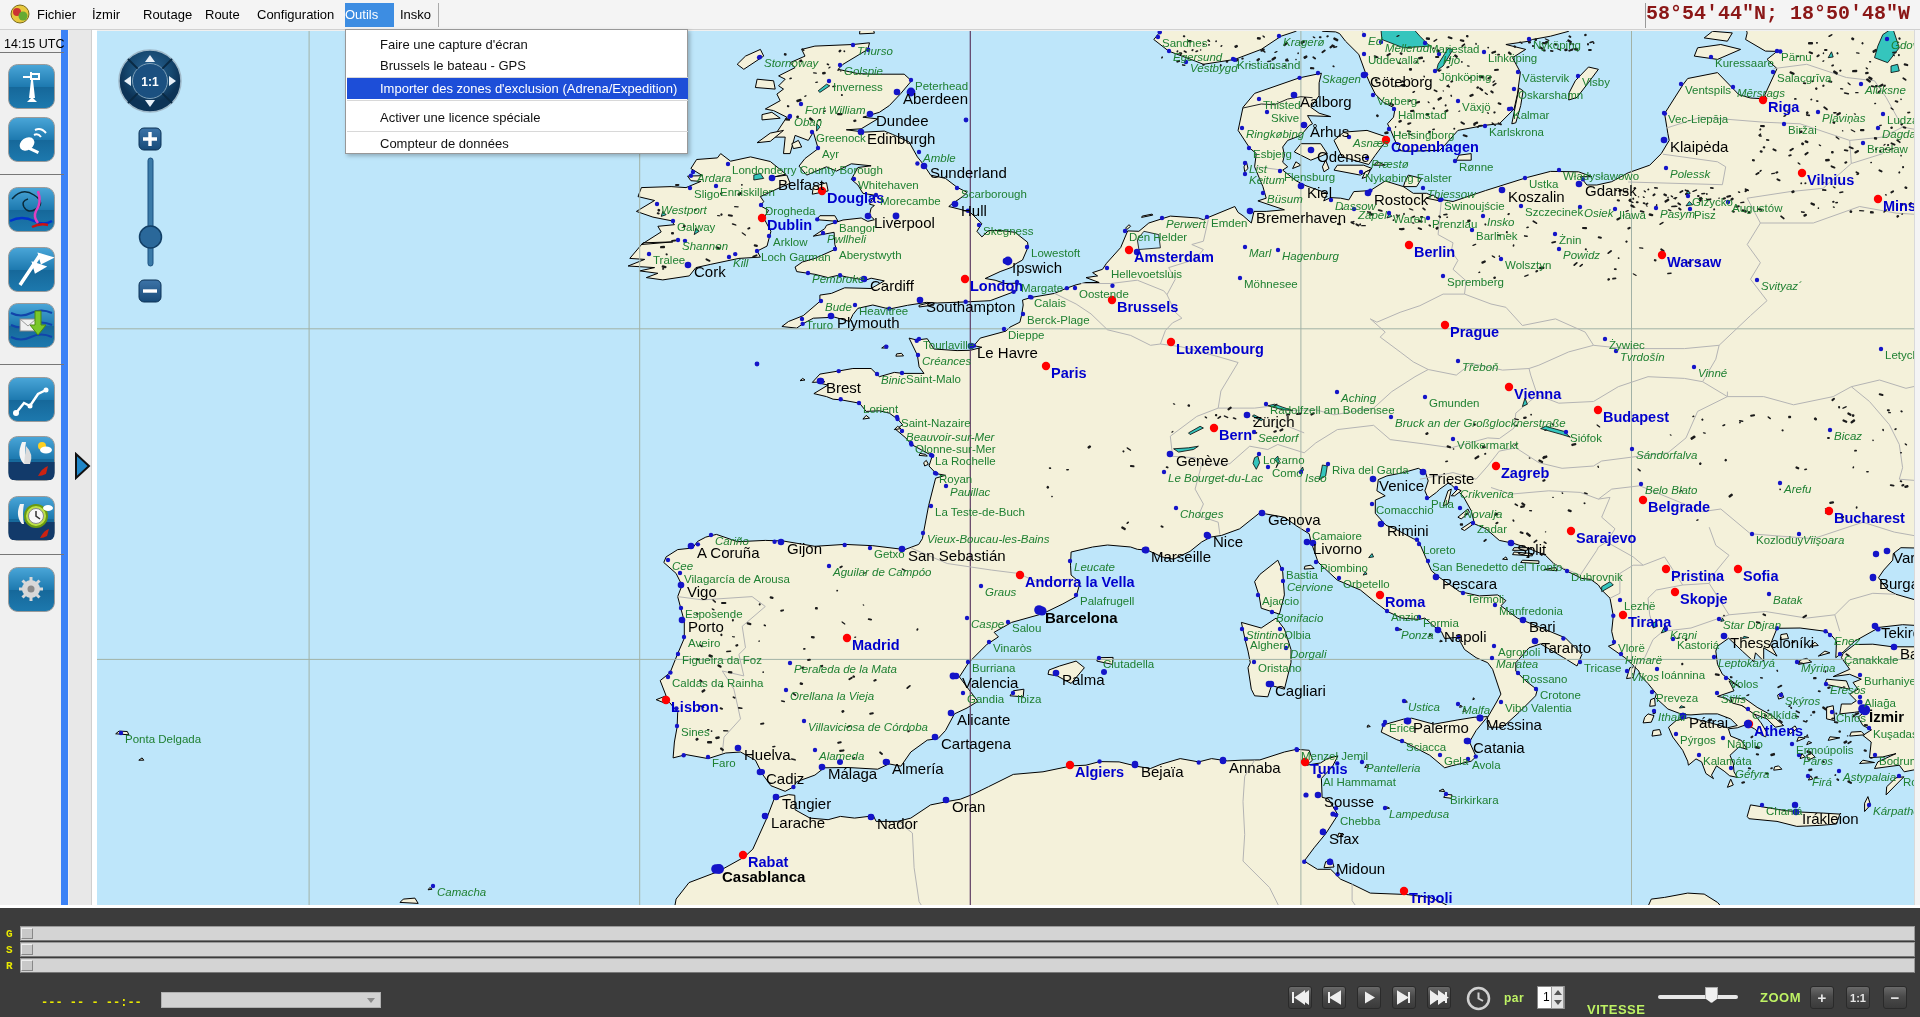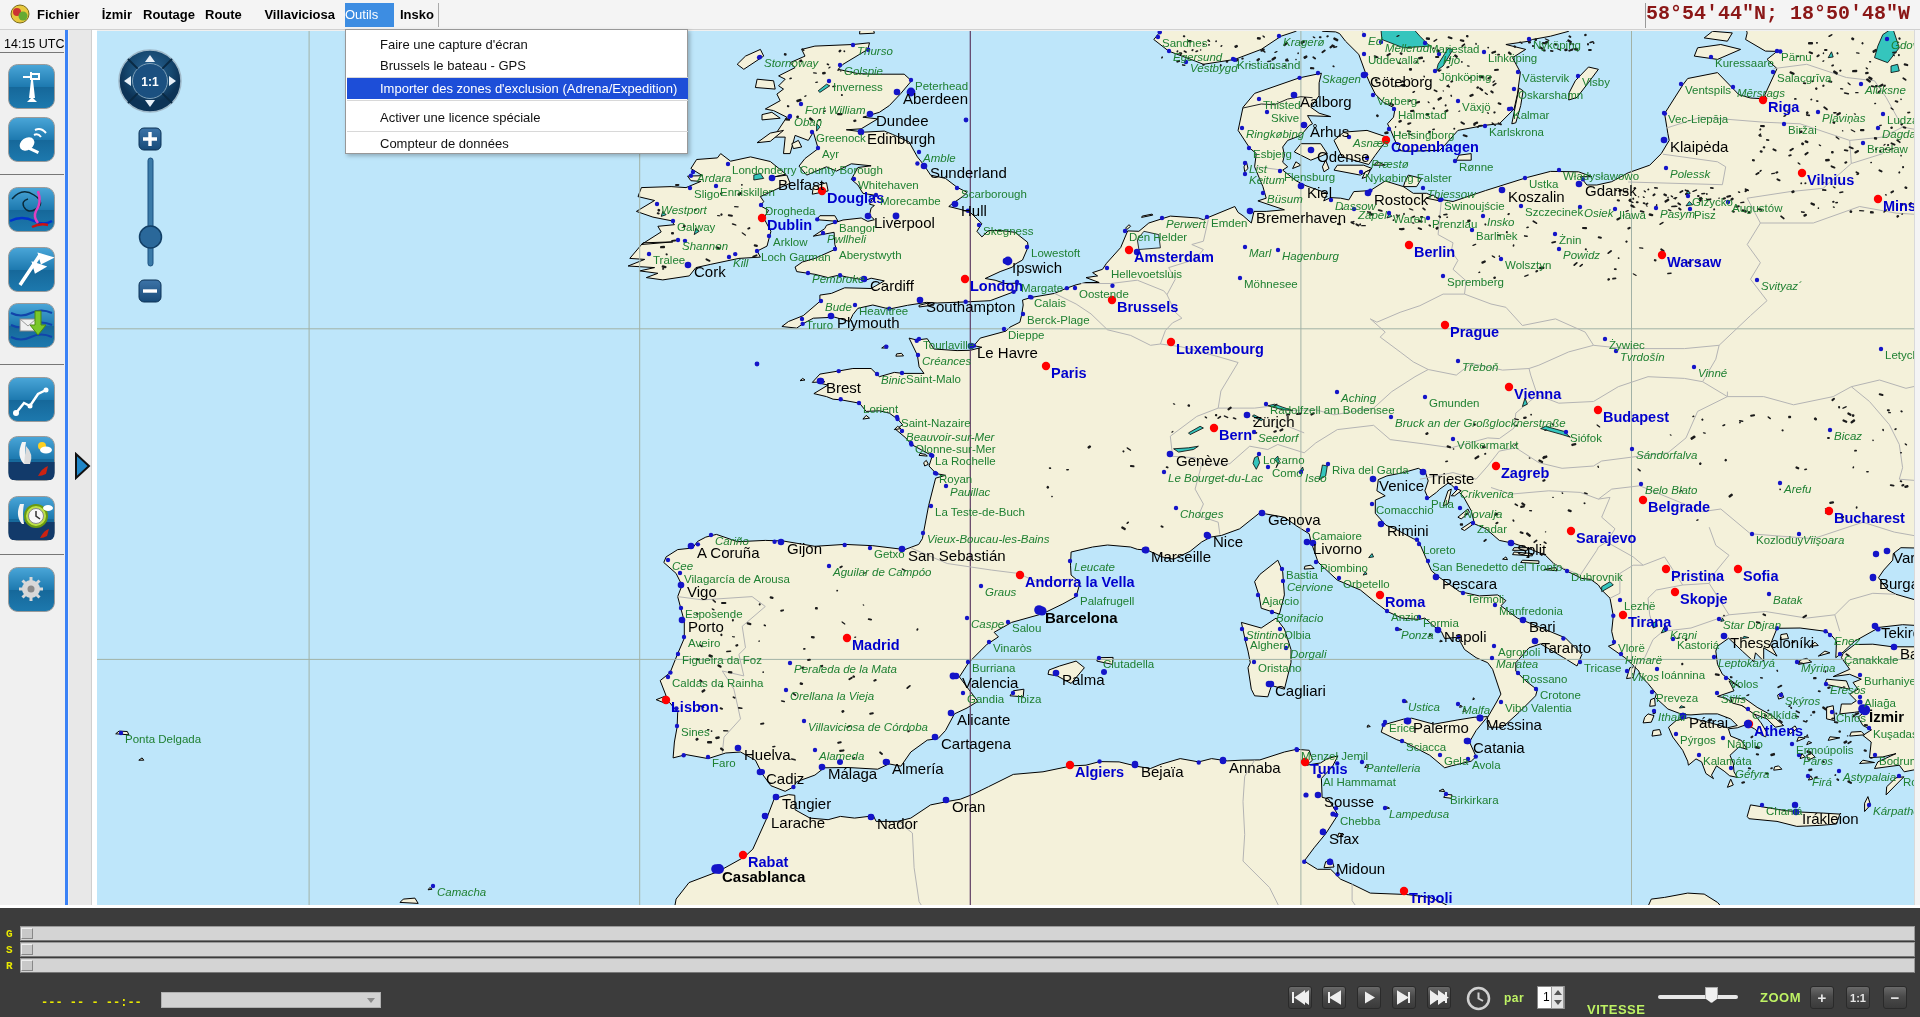--- a/index.html
+++ b/index.html
@@ -1,22 +1,22 @@
 <!DOCTYPE html>
 <html><head><meta charset="utf-8"><style>
 * { margin:0; padding:0; box-sizing:border-box; }
 html,body { width:1920px; height:1017px; overflow:hidden; font-family:"Liberation Sans",sans-serif; background:#f0f0f0; }
 #menubar { position:absolute; left:0; top:0; width:1920px; height:30px; background:#f4f4f4; border-bottom:1px solid #d0d0d0; z-index:30; }
-.mi { position:absolute; top:4px; height:22px; line-height:22px; font-size:13px; color:#000; text-align:right;font-weight:bold; }
+.mi { position:absolute; top:4px; height:22px; line-height:22px; font-size:13px; color:#000; text-align:left; }
 #outilshl { position:absolute; left:345px; top:3px; width:49px; height:24px; background:#3d8de2; }
 #outilshl span { display:block; text-align:left; line-height:24px; color:#fff; font-size:13px; }
 #msep { position:absolute; left:438px; top:3px; width:1px; height:24px; background:#aaa; }
 #coords { position:absolute; right:10px; top:2px; font-family:"Liberation Mono",monospace; font-size:20px; font-weight:bold; color:#8b1717; letter-spacing:0px; }
 #csep { position:absolute; left:1645px; top:3px; width:1px; height:25px; background:#999; }
-#sidebar { position:absolute; left:0; top:30px; width:68px; height:875px; background:#f0f0f0; border-right:3px solid #3b82f6; z-index:20; }
+#sidebar { position:absolute; left:0; top:30px; width:68px; height:875px; background:#f0f0f0; border-right:7px solid #3b82f6; z-index:20; }
 #utc { position:absolute; left:4px; top:7px; width:66px; white-space:nowrap; font-size:12.5px; color:#000; }
 .sbsep { position:absolute; left:0; width:64px; height:1px; background:#777; }
 .sbicon { position:absolute; left:8px; width:47px; height:45px; border-radius:8px; }
 #dock { position:absolute; left:69px; top:30px; width:23px; height:875px; background:#e8e8e8; border-right:1px solid #cfcfcf; z-index:15; }
 #dockstrip { position:absolute; left:92px; top:30px; width:5px; height:875px; background:#fff; z-index:15; }
 #rstrip { position:absolute; left:1914px; top:30px; width:6px; height:876px; background:#f4f4f4; border-left:1px solid #d9d9d9; z-index:15; }
 #bstrip { position:absolute; left:0px; top:905px; width:1920px; height:3px; background:#fff; z-index:15; }
 #mapwrap { position:absolute; left:0; top:0; z-index:1; }
 #bottom { position:absolute; left:0; top:908px; width:1920px; height:109px; background:#3c3c3c; z-index:40; }
 .gsr { position:absolute; left:20px; width:1895px; height:15px; background:#d4d4d4; border:1px solid #9a9a9a; border-bottom-color:#777; }
@@ -1883,21 +1883,21 @@
 <div id="menubar">
  <svg style="position:absolute;left:9px;top:3px" width="22" height="22">
       <circle cx="11" cy="11" r="9" fill="#e8c93e" stroke="#7a6a1a"></circle>
       <circle cx="8" cy="9" r="4" fill="#cc3333"></circle>
       <circle cx="14" cy="13" r="4.5" fill="#66aa33"></circle>
     </svg>
  <div class="mi" style="left:37px;width:40px">Fichier</div>
  <div class="mi" style="left:92px;width:40px">İzmir</div>
  <div class="mi" style="left:143px;width:48px">Routage</div>
  <div class="mi" style="left:205px;width:36px">Route</div>
- <div class="mi" style="left:257px;width:78px">Villaviciosa</div>
+ <div class="mi" style="left:257px;width:78px">Configuration</div>
  <div id="outilshl">
       <span>Outils</span>
     </div>
  <div class="mi" style="left:400px;width:30px">Insko</div>
  <div id="msep"></div>
  <div id="csep"></div>
  <div id="coords">58°54'44"N; 18°50'48"W</div>
 </div>
 <div id="sidebar">
  <div id="utc">14:15 UTC</div>

